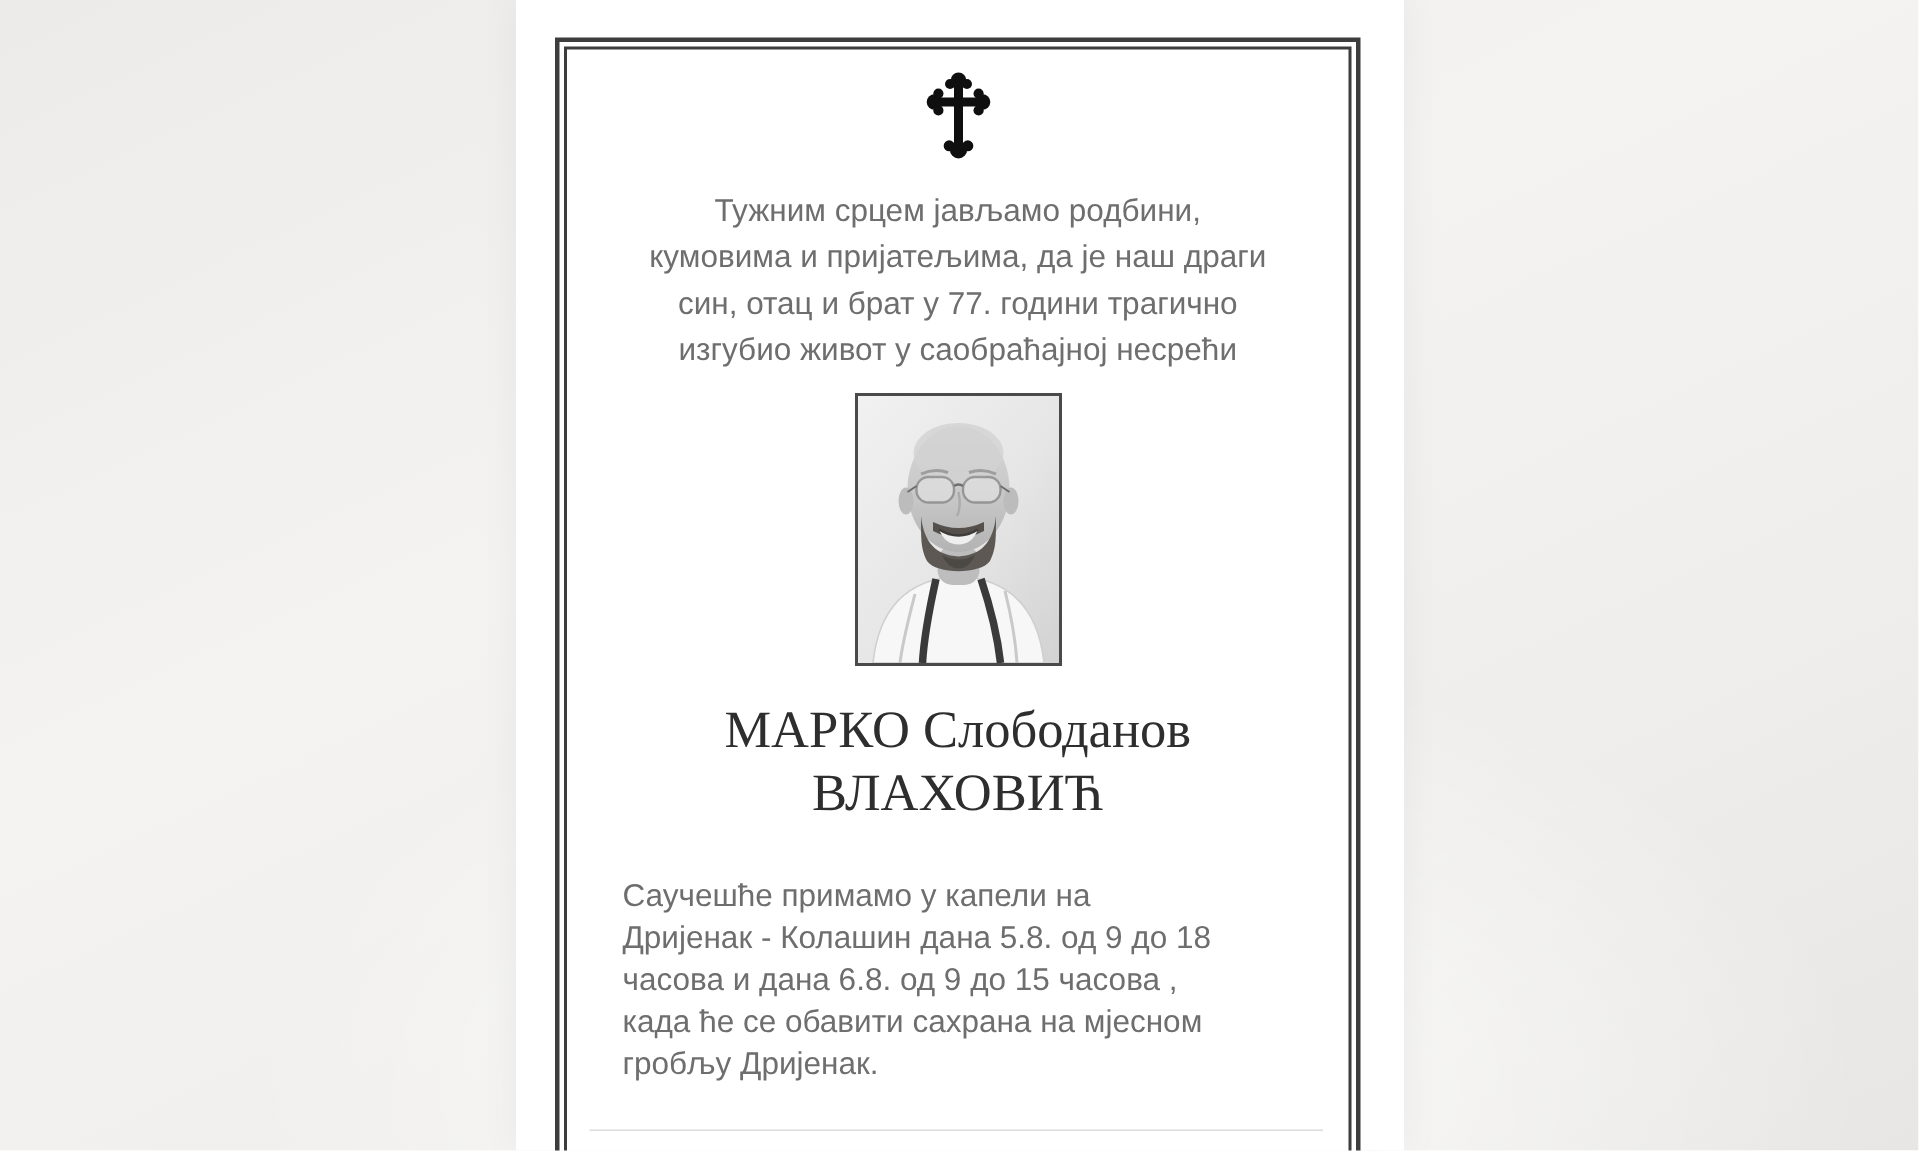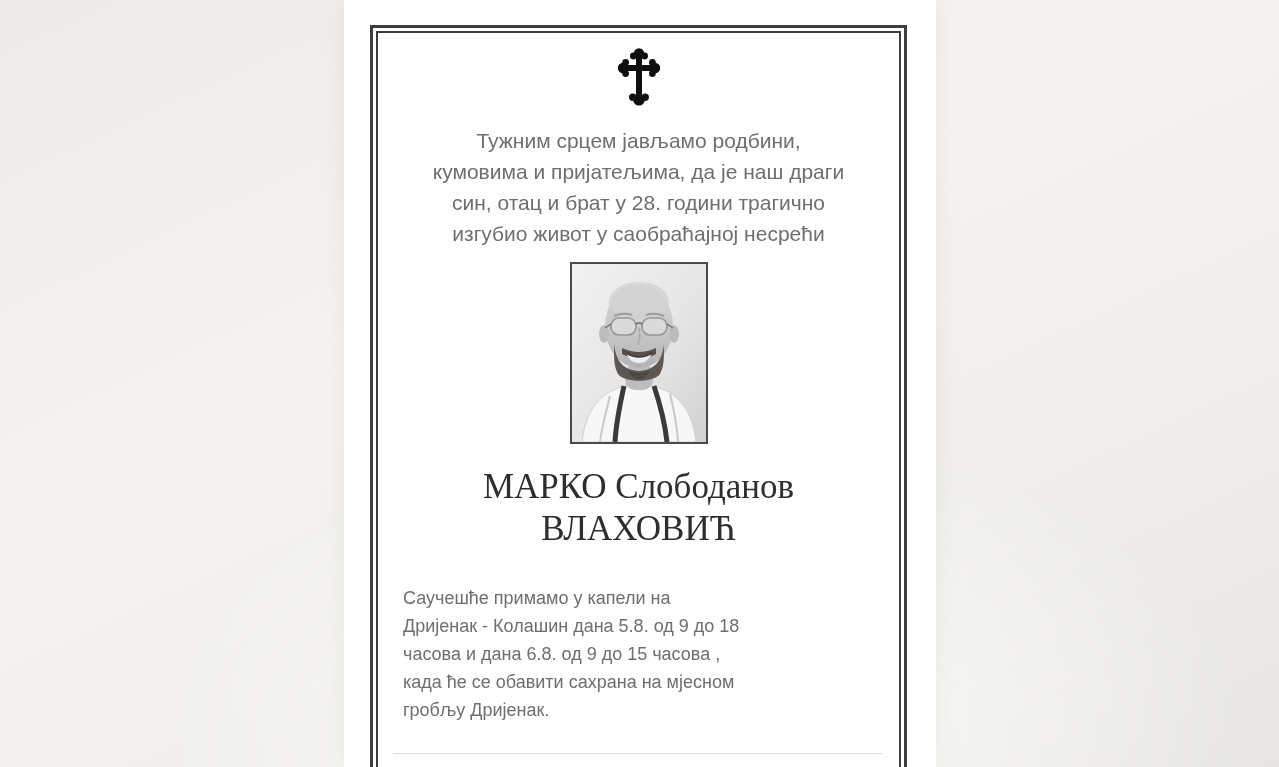--- a/index.html
+++ b/index.html
@@ -70,23 +70,23 @@
     margin: 22px 0 0 0;
     text-align: center;
     font-size: 35px;
     line-height: 42px;
     font-weight: 400;
     color: #2e2e2e;
     white-space: pre-line;
     font-family: Liberation Serif, serif;
   }
   .details-text {
-    margin: 34px 0 0 0;
+    margin: 34px 0 0 12px;
     text-align: left;
-    font-size: 18px;
+    font-size: 21px;
     line-height: 28px;
     color: #6e6e6e;
     white-space: pre-line;
   }
   .divider {
     border: none;
     border-top: 1px solid #dcdcdc;
     margin: 29px -8px 0 -10px;
   }
 </style>
@@ -114,21 +114,21 @@
               <circle cx="16.8" cy="50.2" r="3.7"></circle>
               <circle cx="29.2" cy="50.2" r="3.7"></circle>
               <rect x="20" y="5" width="6" height="50"></rect>
               <rect x="6" y="18" width="34" height="6"></rect>
             </g>
           </svg>
         </div>
 
         <p class="intro-text">Тужним срцем јављамо родбини,
 кумовима и пријатељима, да је наш драги
-син, отац и брат у 28. години трагично
+син, отац и брат у 77. години трагично
 изгубио живот у саобраћајној несрећи</p>
 
         <div class="photo-frame">
           <svg width="134" height="178" viewBox="0 0 134 178" aria-hidden="true">
             <defs>
               <linearGradient id="bgGrad" x1="0" y1="0" x2="1" y2="1">
                 <stop offset="0" stop-color="#f1f1f1"></stop>
                 <stop offset="0.55" stop-color="#e6e6e6"></stop>
                 <stop offset="1" stop-color="#d2d2d2"></stop>
               </linearGradient>

